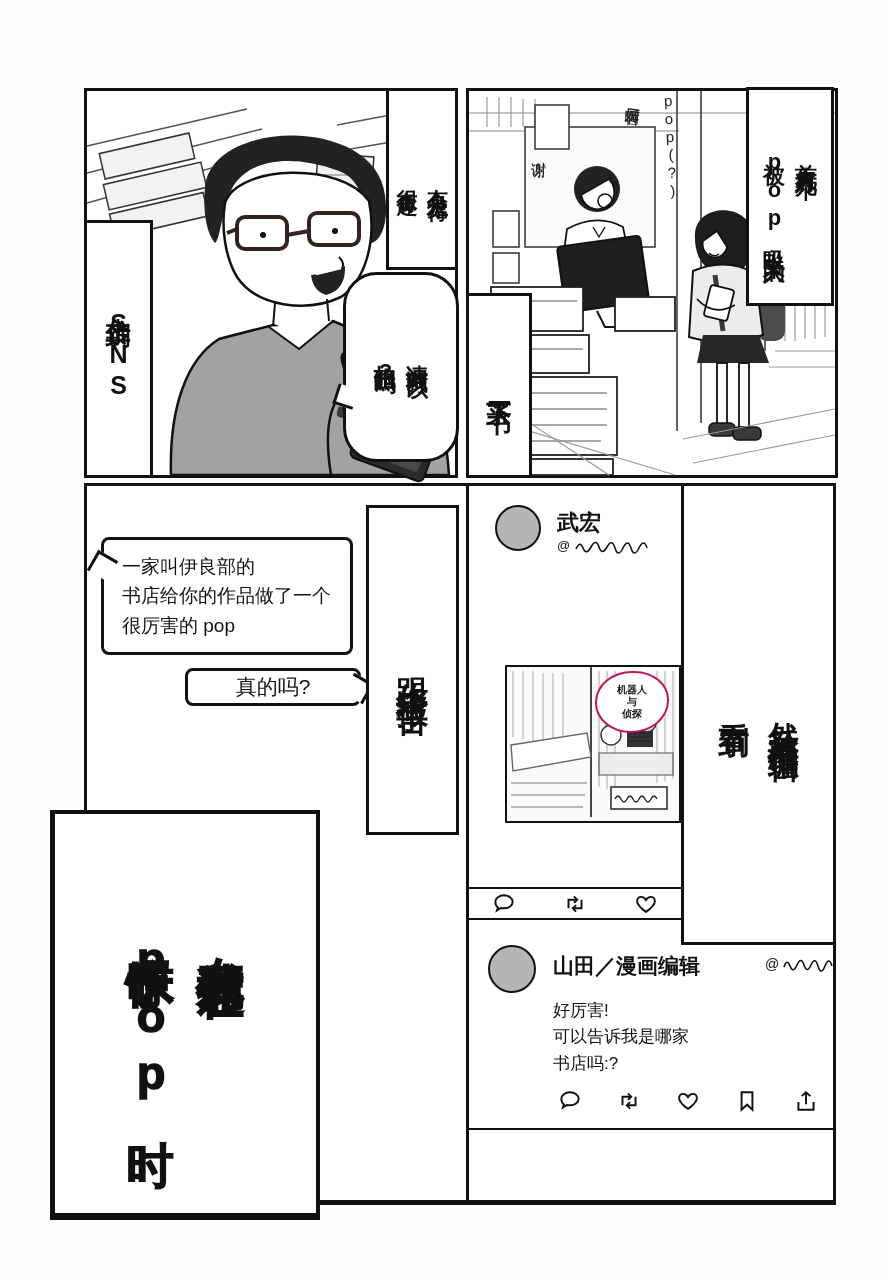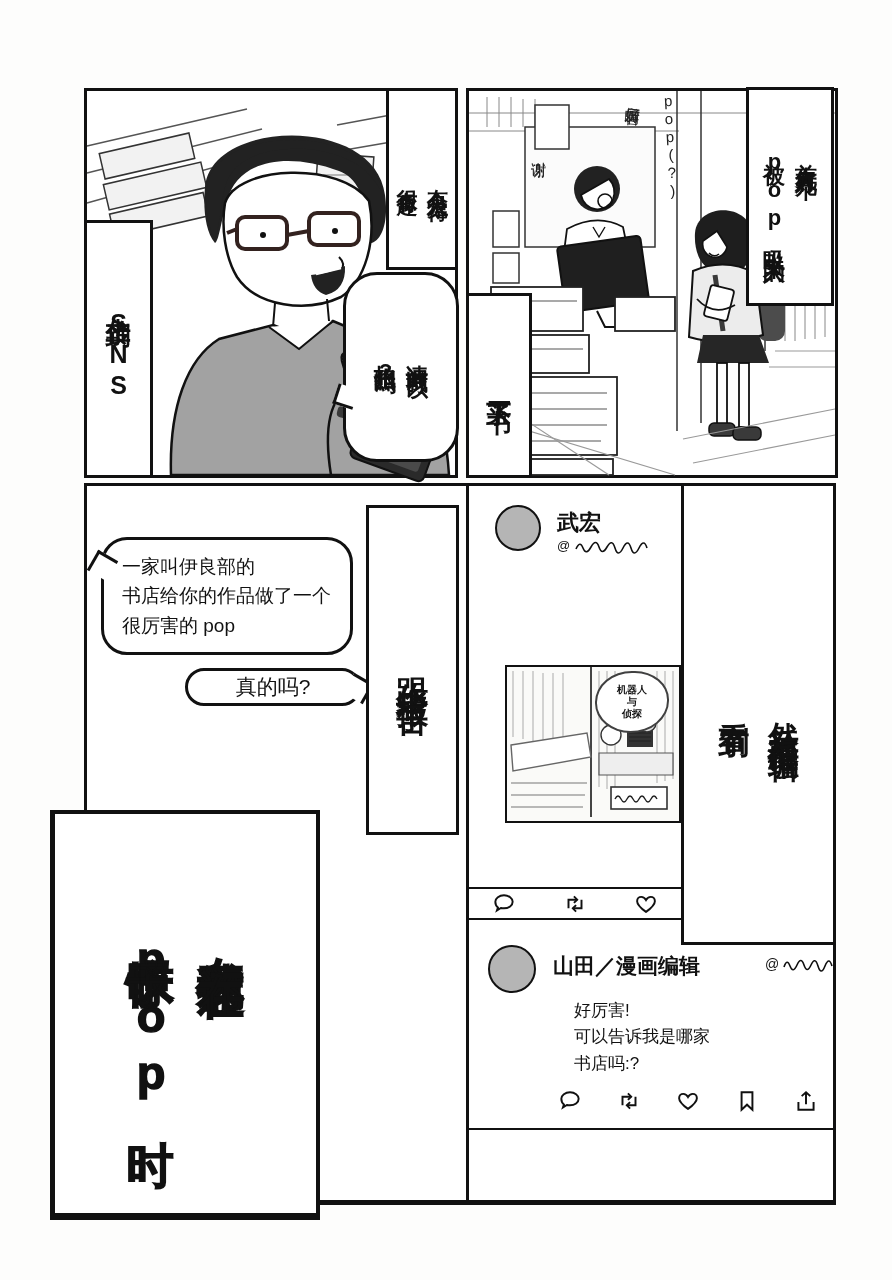--- a/index.html
+++ b/index.html
@@ -6,21 +6,21 @@
   .page{position:relative;width:892px;height:1280px;background:#fdfdfc;margin:0 auto;
         font-family:"Liberation Sans",sans-serif;color:#111;overflow:hidden;}
   .abs{position:absolute;}
   .panel{position:absolute;background:#fff;border:3px solid #111;box-sizing:border-box;}
   .cap{position:absolute;background:#fff;border:3px solid #111;box-sizing:border-box;
        display:flex;align-items:center;justify-content:center;}
   .v{writing-mode:vertical-rl;text-orientation:upright;white-space:pre-line;
      letter-spacing:3px;line-height:1.45;}
   .pre{white-space:pre-line;}
   .bubble{position:absolute;background:#fff;border:3px solid #111;box-sizing:border-box;
-          border-radius:26px;display:flex;align-items:center;justify-content:center;}
+          border-radius:8px;display:flex;align-items:center;justify-content:center;}
   .tail{position:absolute;width:20px;height:20px;background:#fff;}
   .avatar{position:absolute;border-radius:50%;border:2.5px solid #111;box-sizing:border-box;}
   .hr{position:absolute;border-top:2.5px solid #111;}
   .icon-row{position:absolute;display:flex;align-items:center;justify-content:space-around;box-sizing:border-box;}
   .icon svg{display:block;}
   .hand{position:absolute;font-size:15px;letter-spacing:1px;color:#222;}
   svg{overflow:visible;}
 </style>
 </head>
 <body>
@@ -247,21 +247,21 @@
           <path d="M122 66 h22"></path>
           <path d="M122 70 h22"></path>
           <path d="M122 74 h22"></path>
         </g>
       <circle cx="104" cy="68" r="10" fill="#fff" stroke="#333" stroke-width="1.4"></circle>
       <circle cx="140" cy="56" r="9" fill="#ddd" stroke="#333" stroke-width="1.4"></circle>
       <rect x="104" y="120" width="56" height="22" fill="#fff" stroke="#333" stroke-width="1.6"></rect>
       <path d="M108 132 q3 -6 6 0 t6 0 t6 0 t6 0 t6 0 t6 0 t6 0" stroke="#222" stroke-width="1.4" fill="none"></path>
     </svg>
     
-    <div class="abs" style="left:88px;top:4px;width:70px;height:58px;background:#fff;border:2px solid #404040;border-radius:50% 46% 52% 48%;display:flex;align-items:center;justify-content:center;">
+    <div class="abs" style="left:88px;top:4px;width:70px;height:58px;background:#fff;border:2px solid #be185d;border-radius:50% 46% 52% 48%;display:flex;align-items:center;justify-content:center;">
       <div class="pre" style="font-size:10px;line-height:1.2;text-align:center;font-weight:bold;">机器人
 与
 侦探</div>
     </div>
   </div>
 
   <div class="hr" style="left:469px;top:887px;width:212px;"></div>
   <div class="icon-row" style="left:469px;top:889px;width:212px;height:29px;">
     <span class="icon">
       <svg width="26" height="26" viewBox="0 0 24 24" fill="none" stroke="#111" stroke-width="1.8">
@@ -290,21 +290,21 @@
   </div>
 
   <div class="avatar" style="left:488px;top:945px;width:48px;height:48px;background:#b5b5b5;"></div>
   <div class="abs" style="left:553px;top:952px;font-size:21px;font-weight:bold;font-family:Liberation Mono, monospace;">山田／漫画编辑</div>
   <div class="abs" style="left:765px;top:956px;font-size:14px;display:flex;align-items:center;gap:3px;">
     <span>@</span>
     <svg width="58" height="14" viewBox="0 0 58 14">
       <path d="M2 10 q3 -9 6 -1 t7 -1 t7 0 t7 0 t7 1 t7 0 t7 0" stroke="#111" stroke-width="1.6" fill="none"></path>
     </svg>
   </div>
-  <div class="abs pre" style="left:553px;top:998px;font-size:17px;line-height:1.55;margin-left:21px;">好厉害!
+  <div class="abs pre" style="left:553px;top:998px;font-size:17px;line-height:1.55;">好厉害!
 可以告诉我是哪家
 书店吗:?</div>
 
   <div class="icon-row" style="left:540px;top:1085px;width:296px;height:32px;">
     <span class="icon">
       <svg width="26" height="26" viewBox="0 0 24 24" fill="none" stroke="#111" stroke-width="1.8">
           <path d="M4 10c0-3.4 3.6-6 8-6s8 2.6 8 6-3.6 6-8 6c-1 0-2-.1-2.9-.3L5.5 18l.9-2.7C4.9 14.1 4 12.2 4 10z"></path>
         </svg>
     </span>
     <span class="icon">

